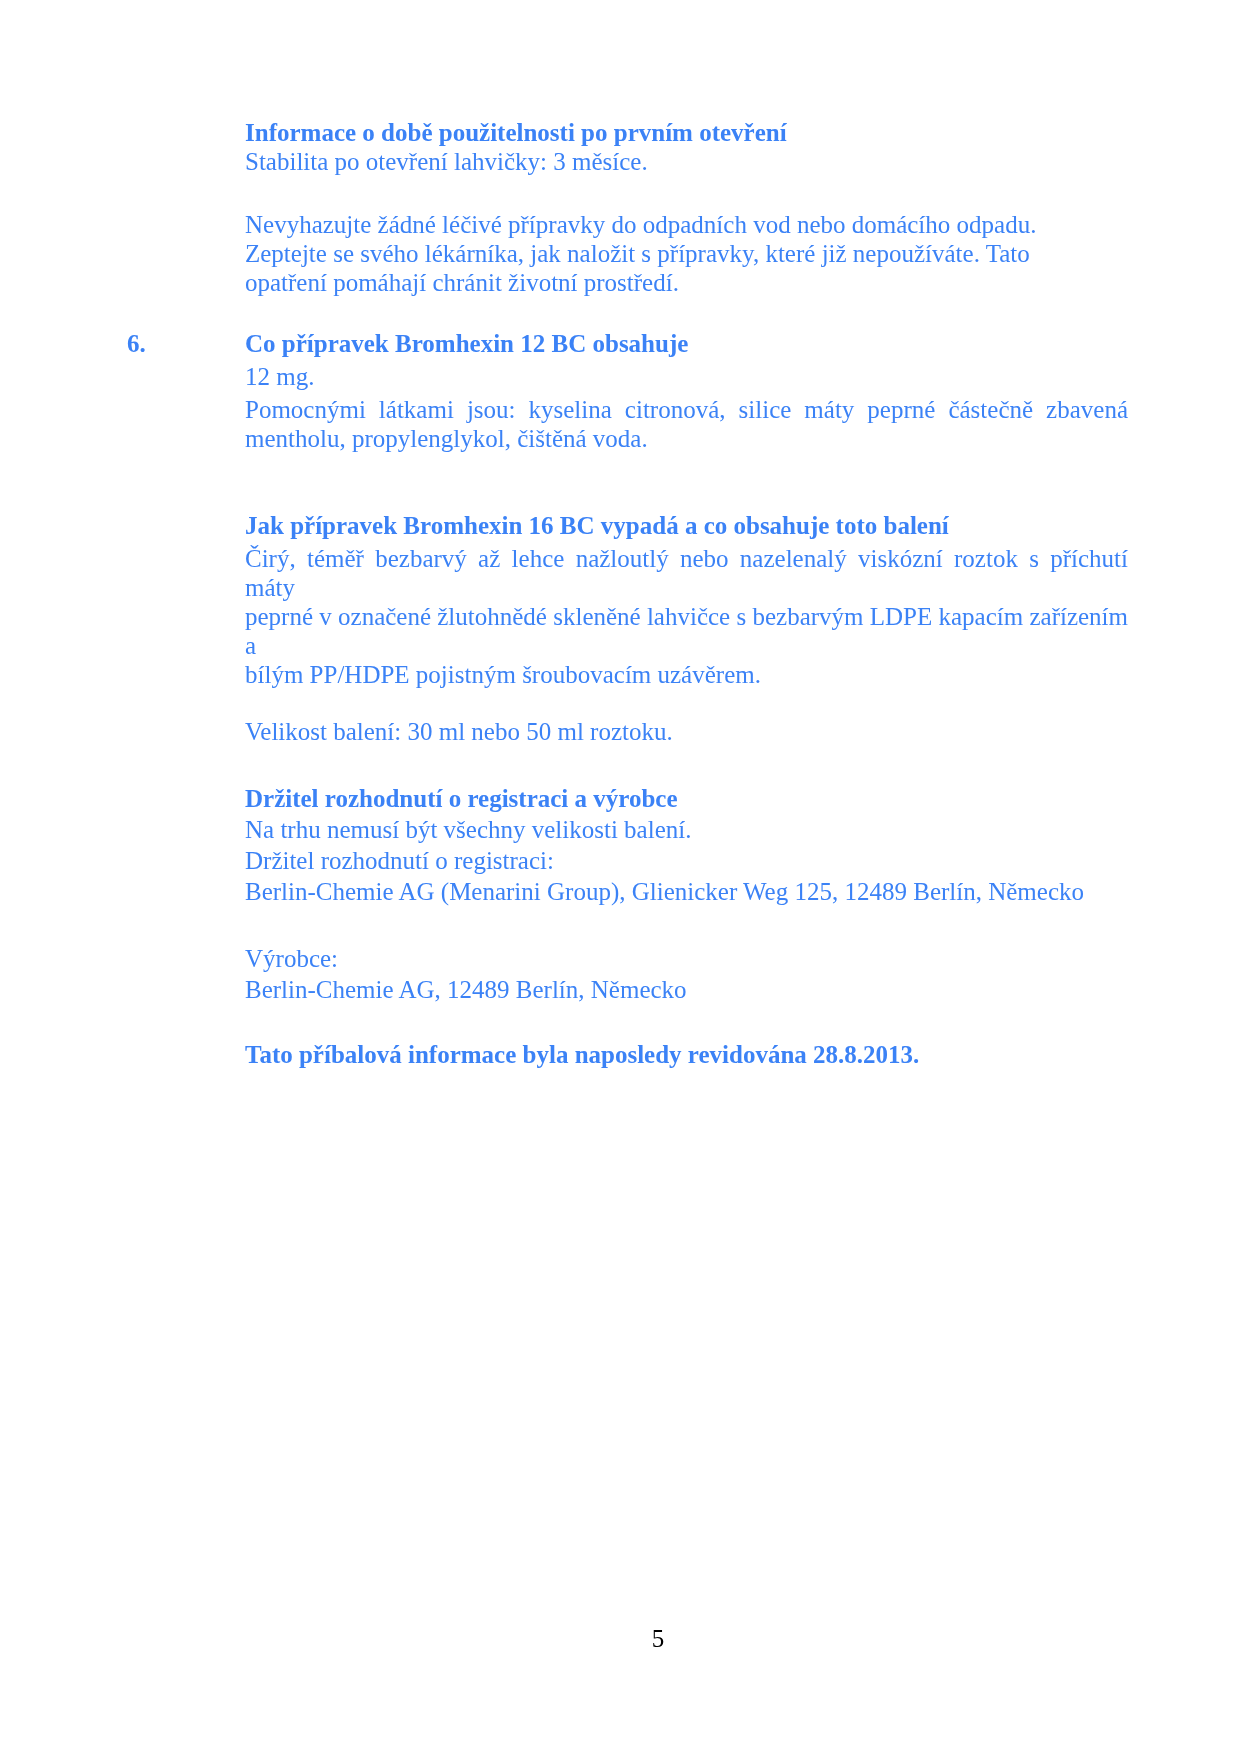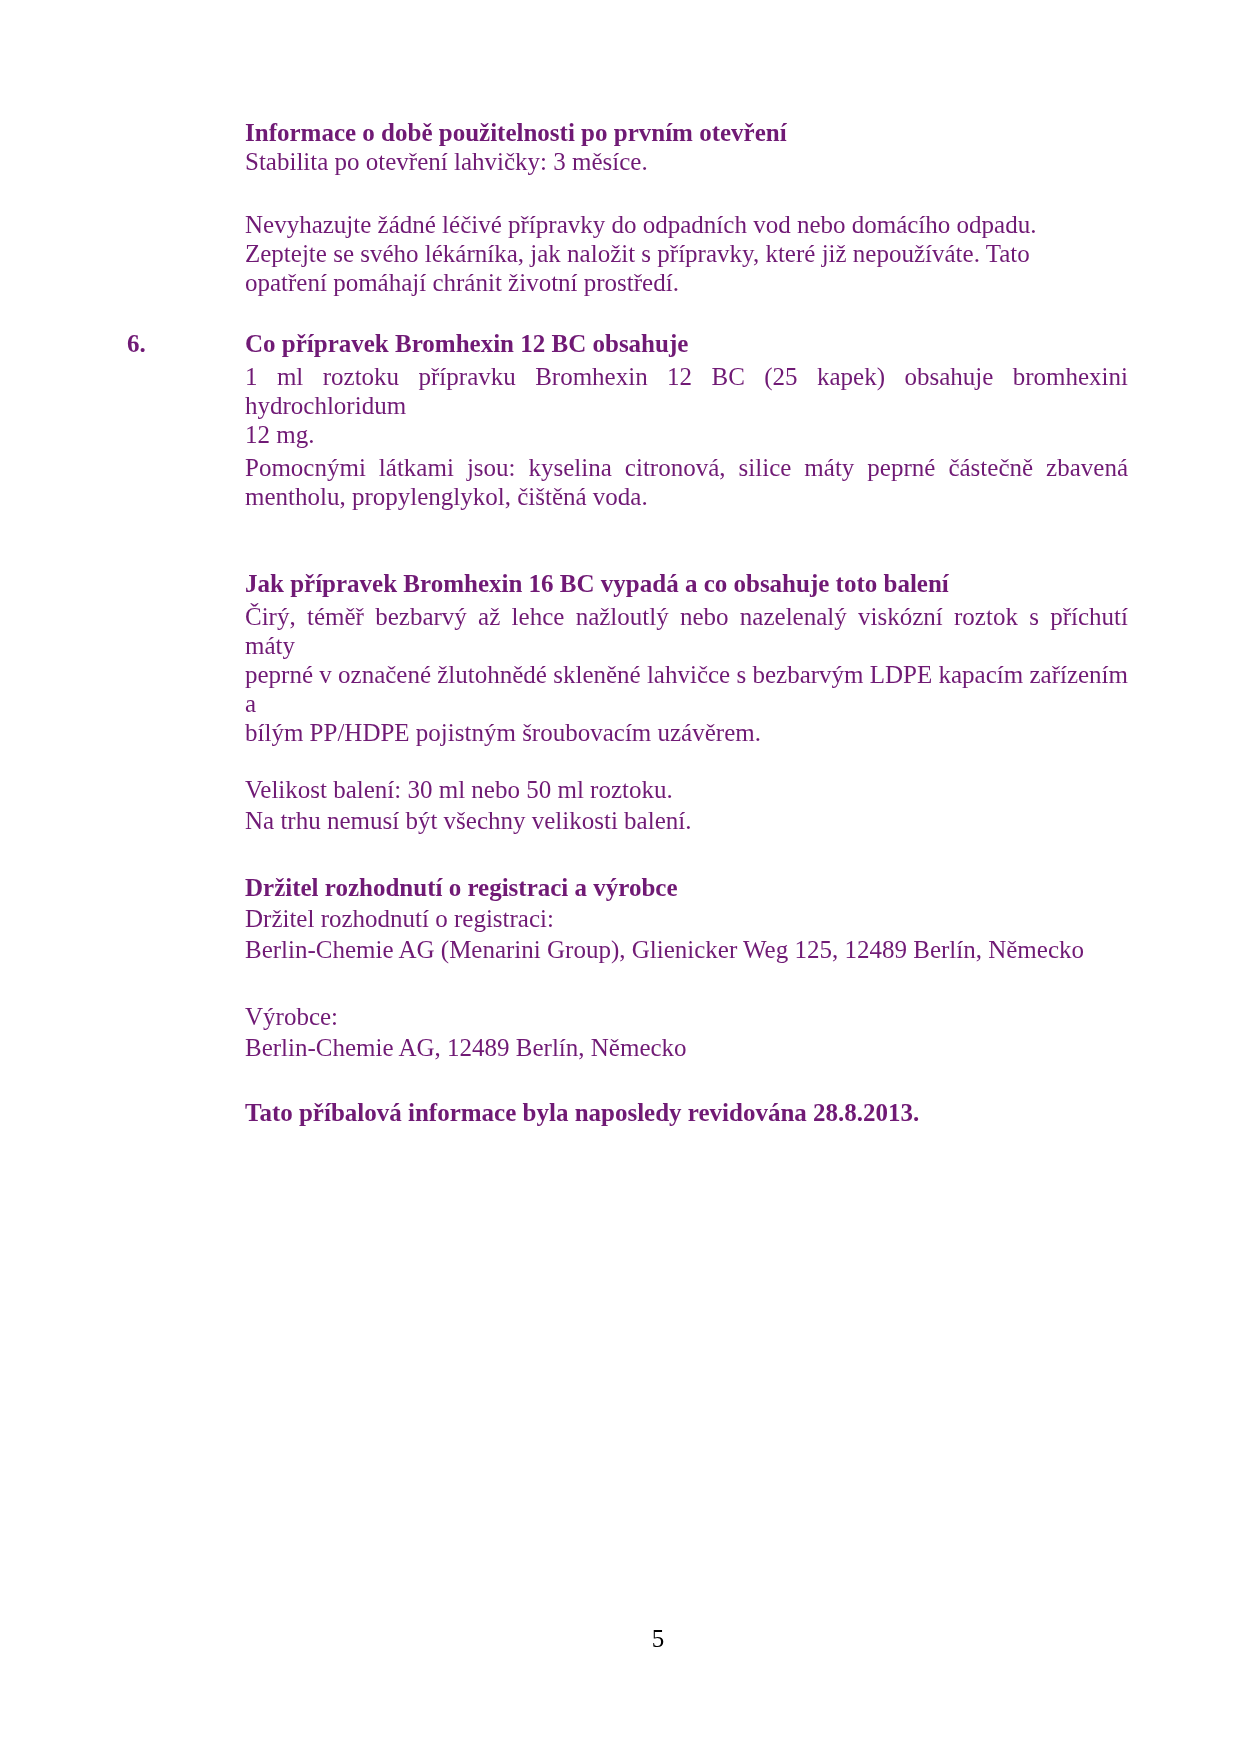--- a/index.html
+++ b/index.html
@@ -8,21 +8,21 @@
     background: #ffffff;
   }
   .page {
     position: relative;
     width: 1240px;
     height: 1754px;
     background: #ffffff;
     font-family: "Liberation Serif", "DejaVu Serif", serif;
     font-size: 25px;
     line-height: 29px;
-    color: #701a75;
+    color: #3b82f6;
     box-sizing: border-box;
     padding: 118px 112px 16px 245px;
     overflow: hidden;
   }
   .line { min-height: 29px; }
   .bold { font-weight: bold; }
   .just {
     text-align: justify;
     text-align-last: justify;
   }
@@ -69,42 +69,41 @@
   </div>
 
   <div class="sec-row mt-32">
     <span class="sec-num">6.</span>
   </div>
 
   <div class="line bold">Co přípravek Bromhexin 12 BC obsahuje</div>
 
 
   <div class="mt-para">
-    <div class="line just">1 ml roztoku přípravku Bromhexin 12 BC (25 kapek) obsahuje bromhexini hydrochloridum</div>
     <div class="line">12 mg.</div>
   </div>
 
   <div class="mt-para">
     <div class="line just">Pomocnými látkami jsou: kyselina citronová, silice máty peprné částečně zbavená</div>
     <div class="line">mentholu, propylenglykol, čištěná voda.</div>
   </div>
 
   <div class="line bold mt-58">Jak přípravek Bromhexin 16 BC vypadá a co obsahuje toto balení</div>
 
   <div class="mt-para">
     <div class="line just">Čirý, téměř bezbarvý až lehce nažloutlý nebo nazelenalý viskózní roztok s příchutí máty</div>
     <div class="line just">peprné v označené žlutohnědé skleněné lahvičce s bezbarvým LDPE kapacím zařízením a</div>
     <div class="line">bílým PP/HDPE pojistným šroubovacím uzávěrem.</div>
   </div>
 
   <div class="line mt-28">Velikost balení: 30 ml nebo 50 ml roztoku.</div>
 
+  <div class="line bold mt-38">Držitel rozhodnutí o registraci a výrobce</div>
+
   <div class="line mt-2">Na trhu nemusí být všechny velikosti balení.</div>
-
-  <div class="line bold mt-38">Držitel rozhodnutí o registraci a výrobce</div>
 
   <div class="line mt-2">Držitel rozhodnutí o registraci:</div>
 
   <div class="line mt-2">Berlin-Chemie AG (Menarini Group), Glienicker Weg 125, 12489 Berlín, Německo</div>
 
   <div class="line mt-38">Výrobce:</div>
 
   <div class="line mt-2">Berlin-Chemie AG, 12489 Berlín, Německo</div>
 
   <div class="line bold mt-36">Tato příbalová informace byla naposledy revidována 28.8.2013.</div>

